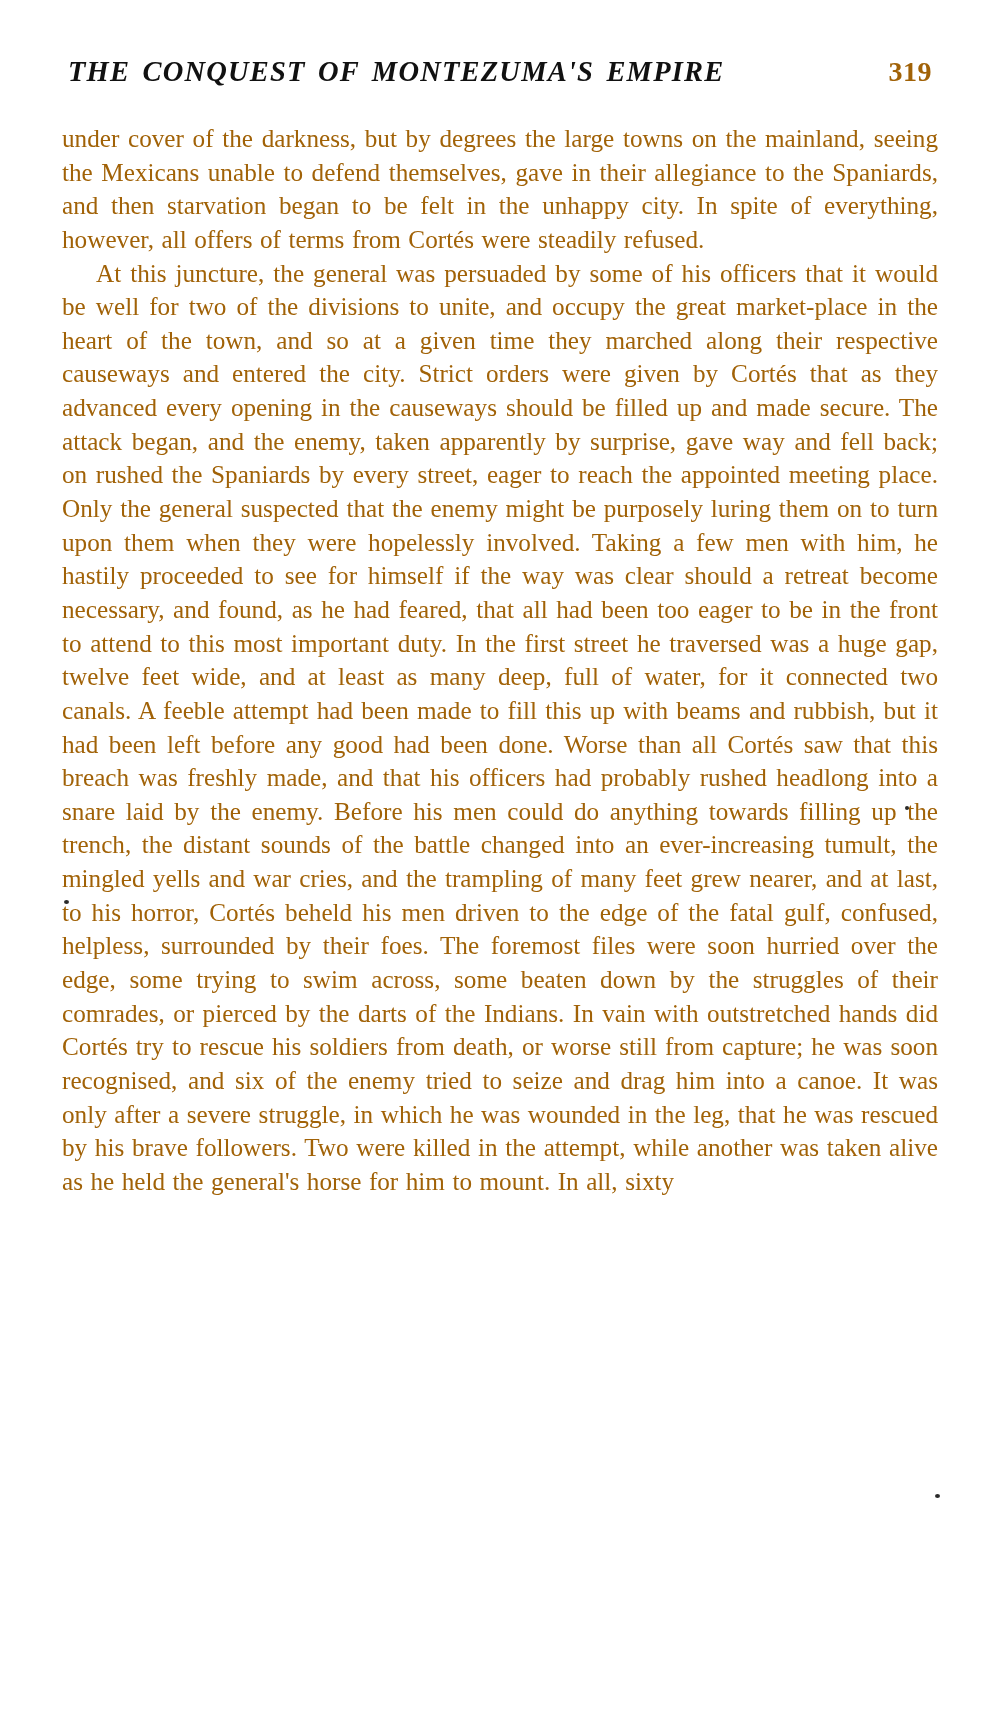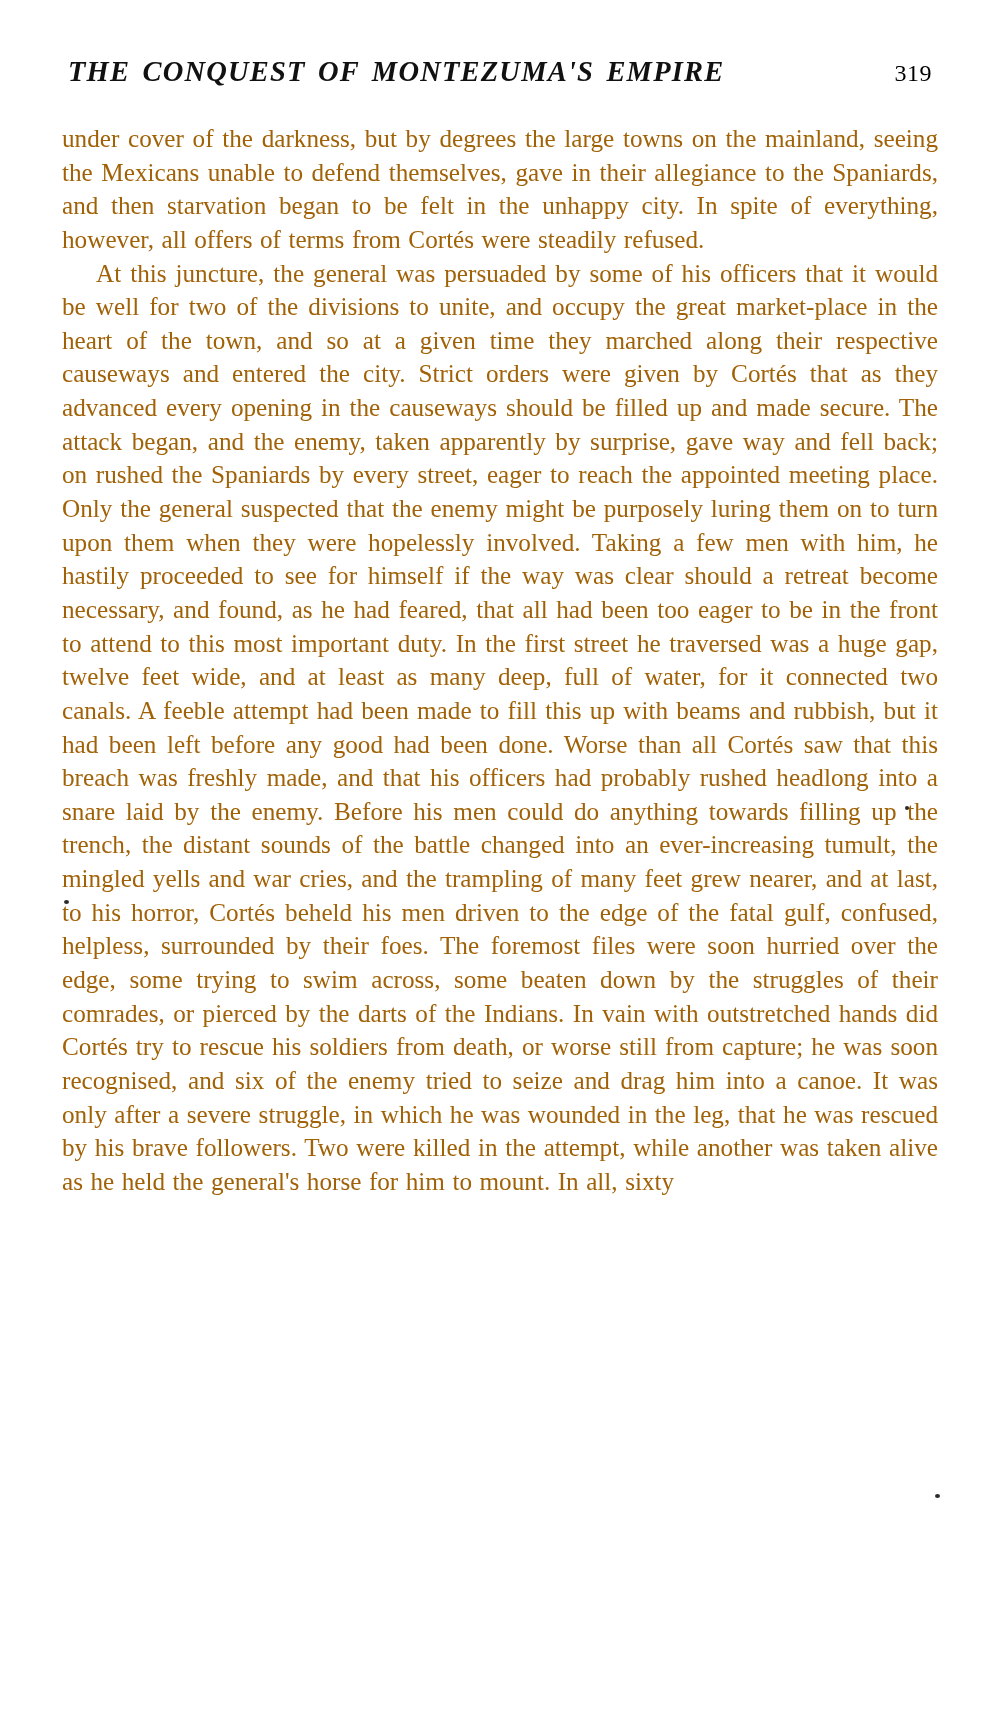--- a/index.html
+++ b/index.html
@@ -32,24 +32,24 @@
     font-style: italic;
     font-weight: bold;
     font-size: 28.5px;
     letter-spacing: 1.2px;
     word-spacing: 4px;
     color: #111;
     white-space: nowrap;
   }
   .folio {
     font-family: "Liberation Serif", serif;
-    font-weight: normal;
-    font-size: 24px;
+    font-weight: bold;
+    font-size: 28px;
     letter-spacing: 0.5px;
-    color: #000000;
+    color: #a16207;
   }
   .body-text {
     margin-top: 34px;
     font-size: 25.2px;
     line-height: 1.335;
     text-align: justify;
     text-justify: inter-word;
     word-spacing: 1.2px;
     color: #a16207;
   }

